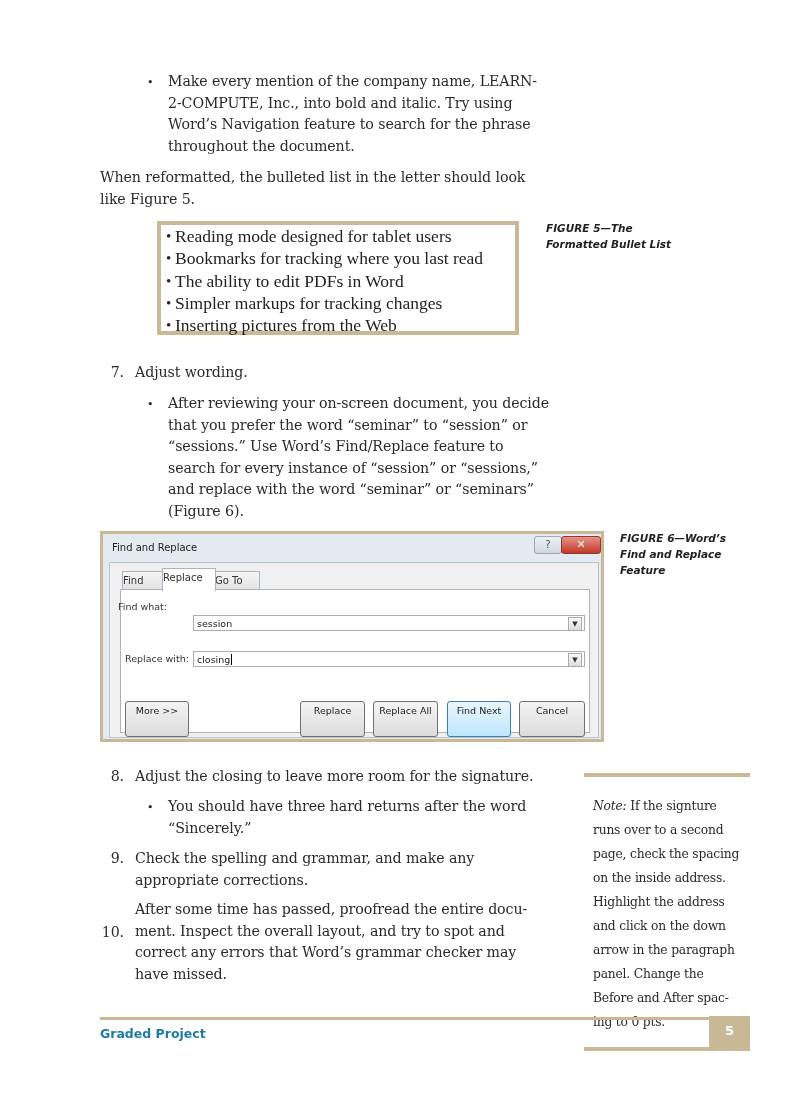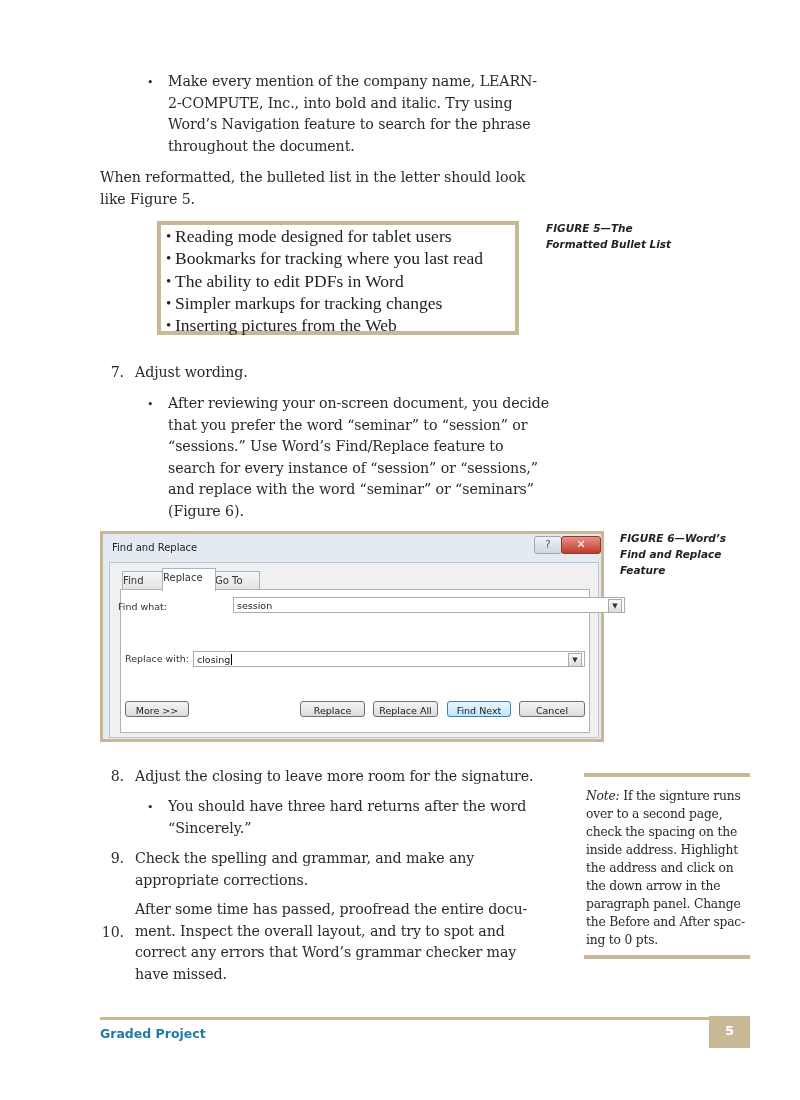--- a/index.html
+++ b/index.html
@@ -24,26 +24,26 @@
   .dlg-title { position: absolute; left: 9px; top: 8px; font-family: "DejaVu Sans", sans-serif; font-size: 10px; color: #222; }
   .dlg-help { position: absolute; left: 431px; top: 2px; width: 26px; height: 16px; border: 1px solid #9aa8b8; border-radius: 3px; background: linear-gradient(#eef2f6,#cfd7e0); font-family: "DejaVu Sans", sans-serif; font-size: 10px; text-align: center; line-height: 16px; color: #555; }
   .dlg-close { position: absolute; left: 458px; top: 2px; width: 38px; height: 16px; border: 1px solid #8c3a30; border-radius: 3px; background: linear-gradient(#e89088,#c0392b); font-family: "DejaVu Sans", sans-serif; font-size: 11px; font-weight: bold; text-align: center; line-height: 16px; color: #fff; }
   .dlg-body { position: absolute; left: 6px; top: 28px; width: 488px; height: 174px; background: #f0f0f0; border: 1px solid #b8c4d0; }
   .tab { position: absolute; top: 8px; height: 18px; font-family: "DejaVu Sans", sans-serif; font-size: 10px; line-height: 18px; border: 1px solid #aab4c0; border-bottom: none; background: linear-gradient(#f6f6f6,#e2e2e2); color: #333; }
   .tab.active { top: 5px; height: 22px; background: #fff; z-index: 2; }
   .tab-panel { position: absolute; left: 10px; top: 26px; width: 468px; height: 142px; background: #fff; border: 1px solid #aab4c0; }
   .lbl { position: absolute; font-family: "DejaVu Sans", sans-serif; font-size: 9.5px; color: #333; }
   .combo { position: absolute; height: 16px; border: 1px solid #abadb3; background: #fff; font-family: "DejaVu Sans", sans-serif; font-size: 9.5px; line-height: 16px; padding-left: 3px; color: #222; box-sizing: border-box; }
   .combo .arrow { position: absolute; right: 2px; top: 1px; width: 12px; height: 12px; border: 1px solid #aaa; background: linear-gradient(#fafafa,#ddd); font-size: 7px; line-height: 12px; text-align: center; color: #333; }
-  .btn { position: absolute; top: 165px; height: 16px; border: 1px solid #707070; border-radius: 3px; background: linear-gradient(#f4f4f4,#dcdcdc); font-family: "DejaVu Sans", sans-serif; font-size: 9.5px; line-height: 18px; text-align: center; color: #222; box-sizing: border-box; }
+  .btn { position: absolute; top: 165px; height: 36px; border: 1px solid #707070; border-radius: 3px; background: linear-gradient(#f4f4f4,#dcdcdc); font-family: "DejaVu Sans", sans-serif; font-size: 9.5px; line-height: 18px; text-align: center; color: #222; box-sizing: border-box; }
   .btn.default { border-color: #3c7fb1; background: linear-gradient(#eaf6fd,#bee6fd); }
 
   
   #note { left: 584px; top: 773px; width: 166px; border-top: 4px solid #c8b896; border-bottom: 4px solid #c8b896; padding: 10px 0 6px 2px; box-sizing: border-box; }
-  #note p { margin: 0; font-family: "DejaVu Serif", serif; font-size: 12.3px; line-height: 18px; color: #2a2a2a; letter-spacing: -0.2px; }
+  #note p { margin: 7px; font-family: "DejaVu Serif", serif; font-size: 12.3px; line-height: 24px; color: #2a2a2a; letter-spacing: -0.2px; }
 
   
   .footer-rule { left: 100px; top: 1017px; width: 610px; height: 3px; background: #c8b896; }
   .footer-title { left: 100px; top: 1026px; font-family: "DejaVu Sans", sans-serif; font-weight: bold; font-size: 12.5px; color: #1e7ba6; }
   .page-box { left: 709px; top: 1016px; width: 41px; height: 32px; background: #c8b896; color: #fff; font-family: "DejaVu Sans", sans-serif; font-weight: bold; font-size: 13px; text-align: center; line-height: 30px; }
 </style>
 </head>
 <body>
 
 <div class="abs serif bullet-dot" style="top:72px;">•</div>
@@ -88,21 +88,21 @@
 <div id="fig6" class="abs">
   <div class="dlg-title">Find and Replace</div>
   <div class="dlg-help">?</div>
   <div class="dlg-close">✕</div>
   <div class="dlg-body">
     <div class="tab" style="left:12px; width:40px;">Find</div>
     <div class="tab active" style="left:52px; width:52px;">Replace</div>
     <div class="tab" style="left:104px; width:44px;">Go To</div>
     <div class="tab-panel"></div>
     <div class="lbl" style="left:8px; top:38px;">Find what:</div>
-    <div class="combo" style="left:83px; top:34px; width:392px;margin-left:40px;">
+    <div class="combo" style="left:83px; top:52px; width:392px;">
       <span>session</span>
       <span class="arrow">▼</span>
     </div>
     <div class="lbl" style="left:15px; top:90px;">Replace with:</div>
     <div class="combo" style="left:83px; top:88px; width:392px;">
       <span>closing</span><span style="border-left:1px solid #000; margin-left:1px;"></span>
       <span class="arrow">▼</span>
     </div>
   </div>
   <div class="btn" style="left:22px; top:167px; width:64px;">More &gt;&gt;</div>

